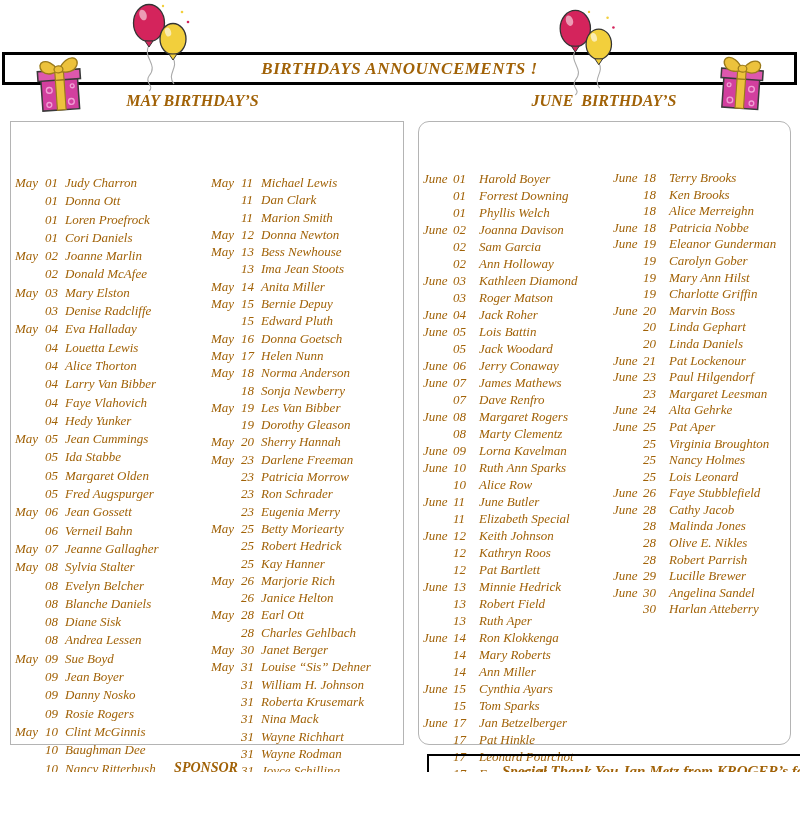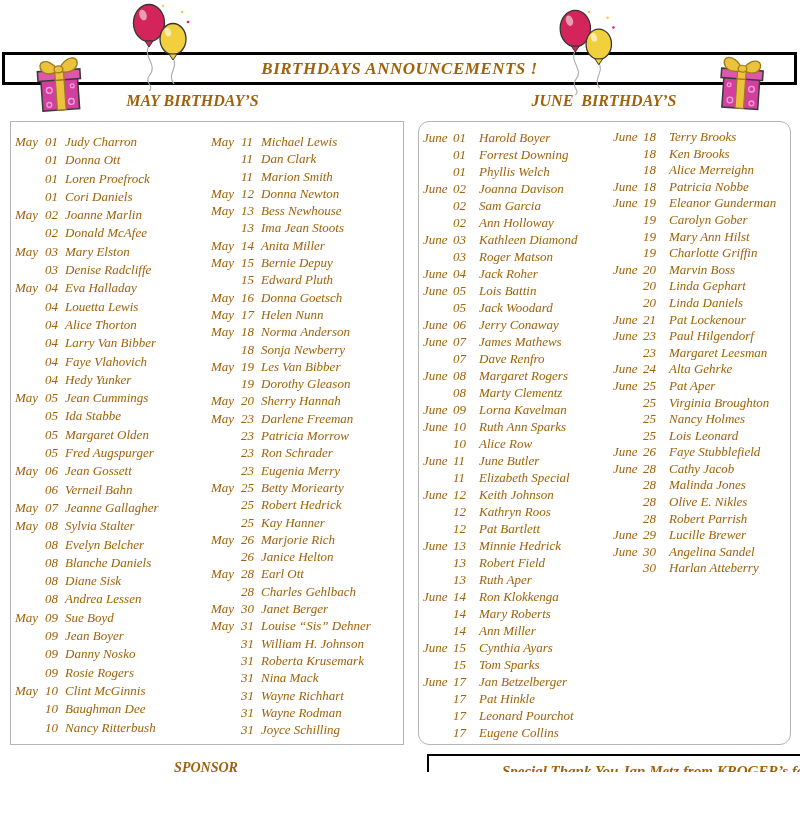--- a/index.html
+++ b/index.html
@@ -19,21 +19,21 @@
 
   
   .heading{position:absolute;top:92px;font-weight:bold;font-size:16px;text-align:center;}
   .heading.may{left:0;width:385px;}
   .heading.june{left:418px;width:372px;word-spacing:4px;}
 
   
   .listbox{position:absolute;top:121px;height:622px;border:1px solid #b4b4b4;background:#fff;}
   .may-box{left:10px;width:392px;}
   .june-box{left:418px;width:371px;border-radius:11px;}
-  .col{position:absolute;--mw:30px;--dw:20px;}
+  .col{position:absolute;margin-top:41px;--mw:30px;--dw:20px;}
   .may1{left:4px;top:11px;width:188px;}
   .may2{left:200px;top:11px;width:188px;}
   .june1{left:4px;top:7px;width:186px;--dw:26px;}
   .june2{left:194px;top:7px;width:174px;--dw:26px;}
   .row{display:grid;grid-template-columns:var(--mw) var(--dw) 1fr;font-size:13px;white-space:nowrap;}
   .may1 .row{height:18.3px;line-height:18.3px;}
   .may2 .row{height:17.3px;line-height:17.3px;}
   .june1 .row{height:17px;line-height:17px;}
   .june2 .row{height:16.6px;line-height:16.6px;}
 

